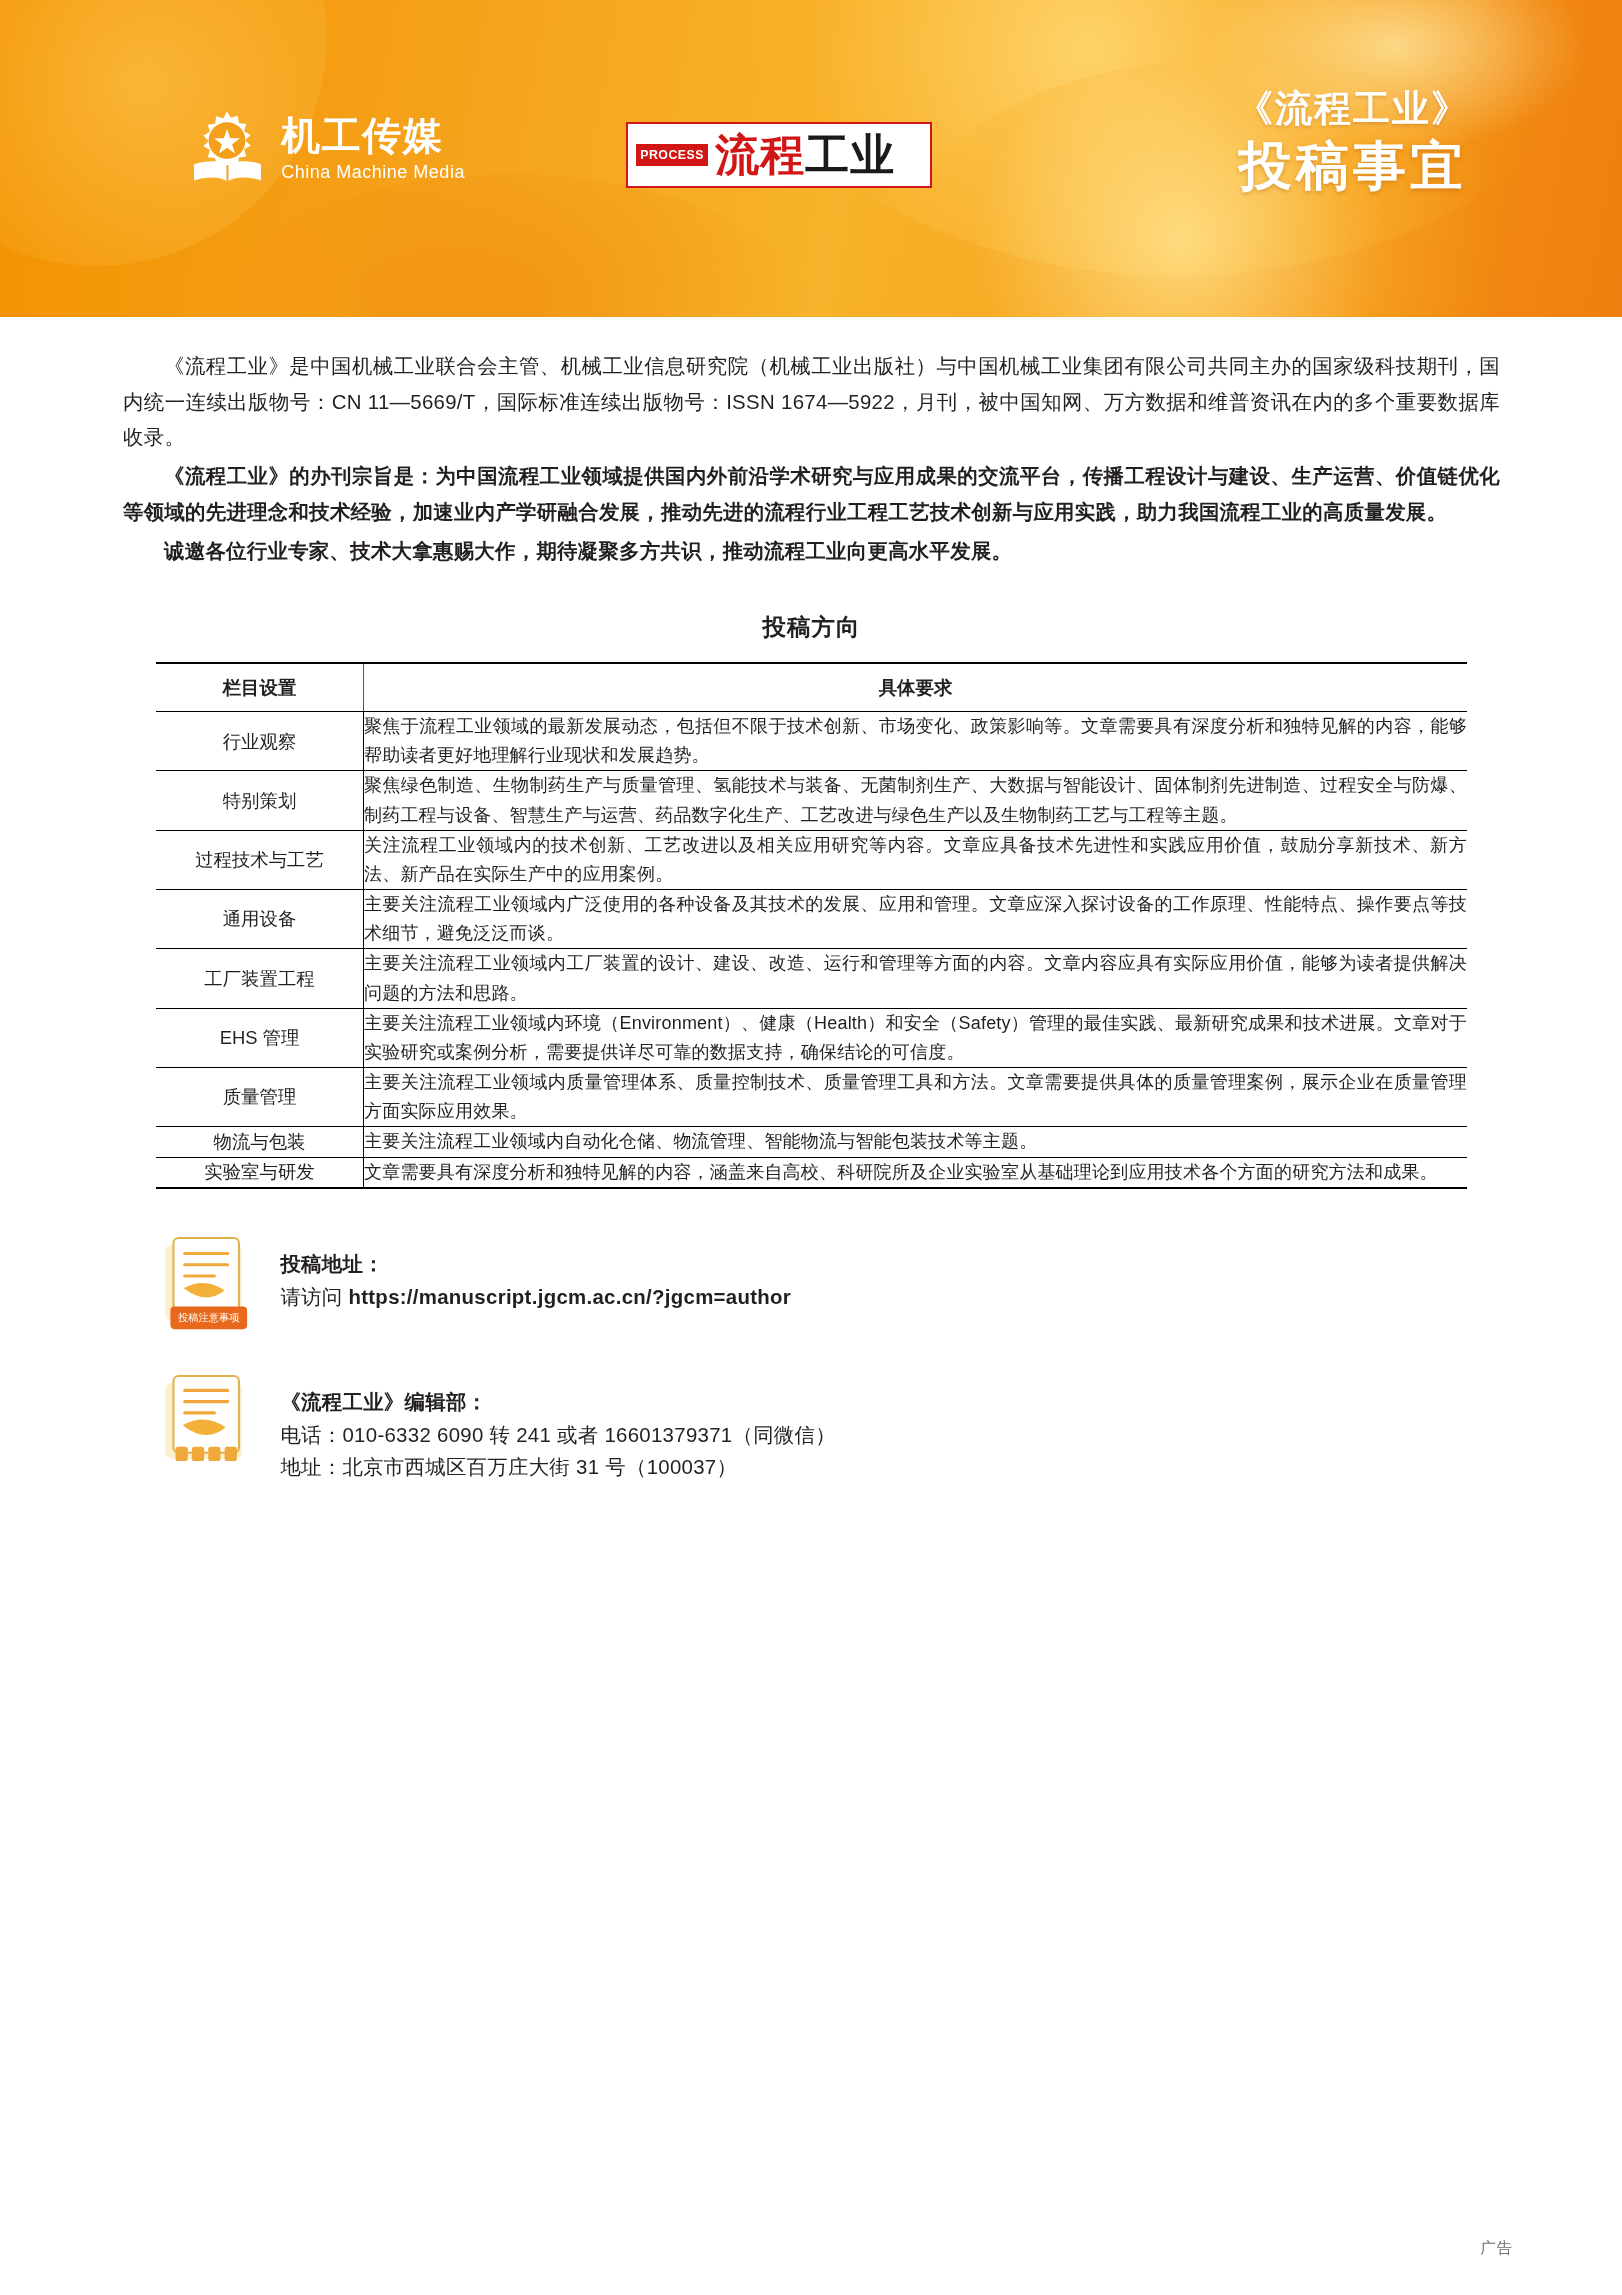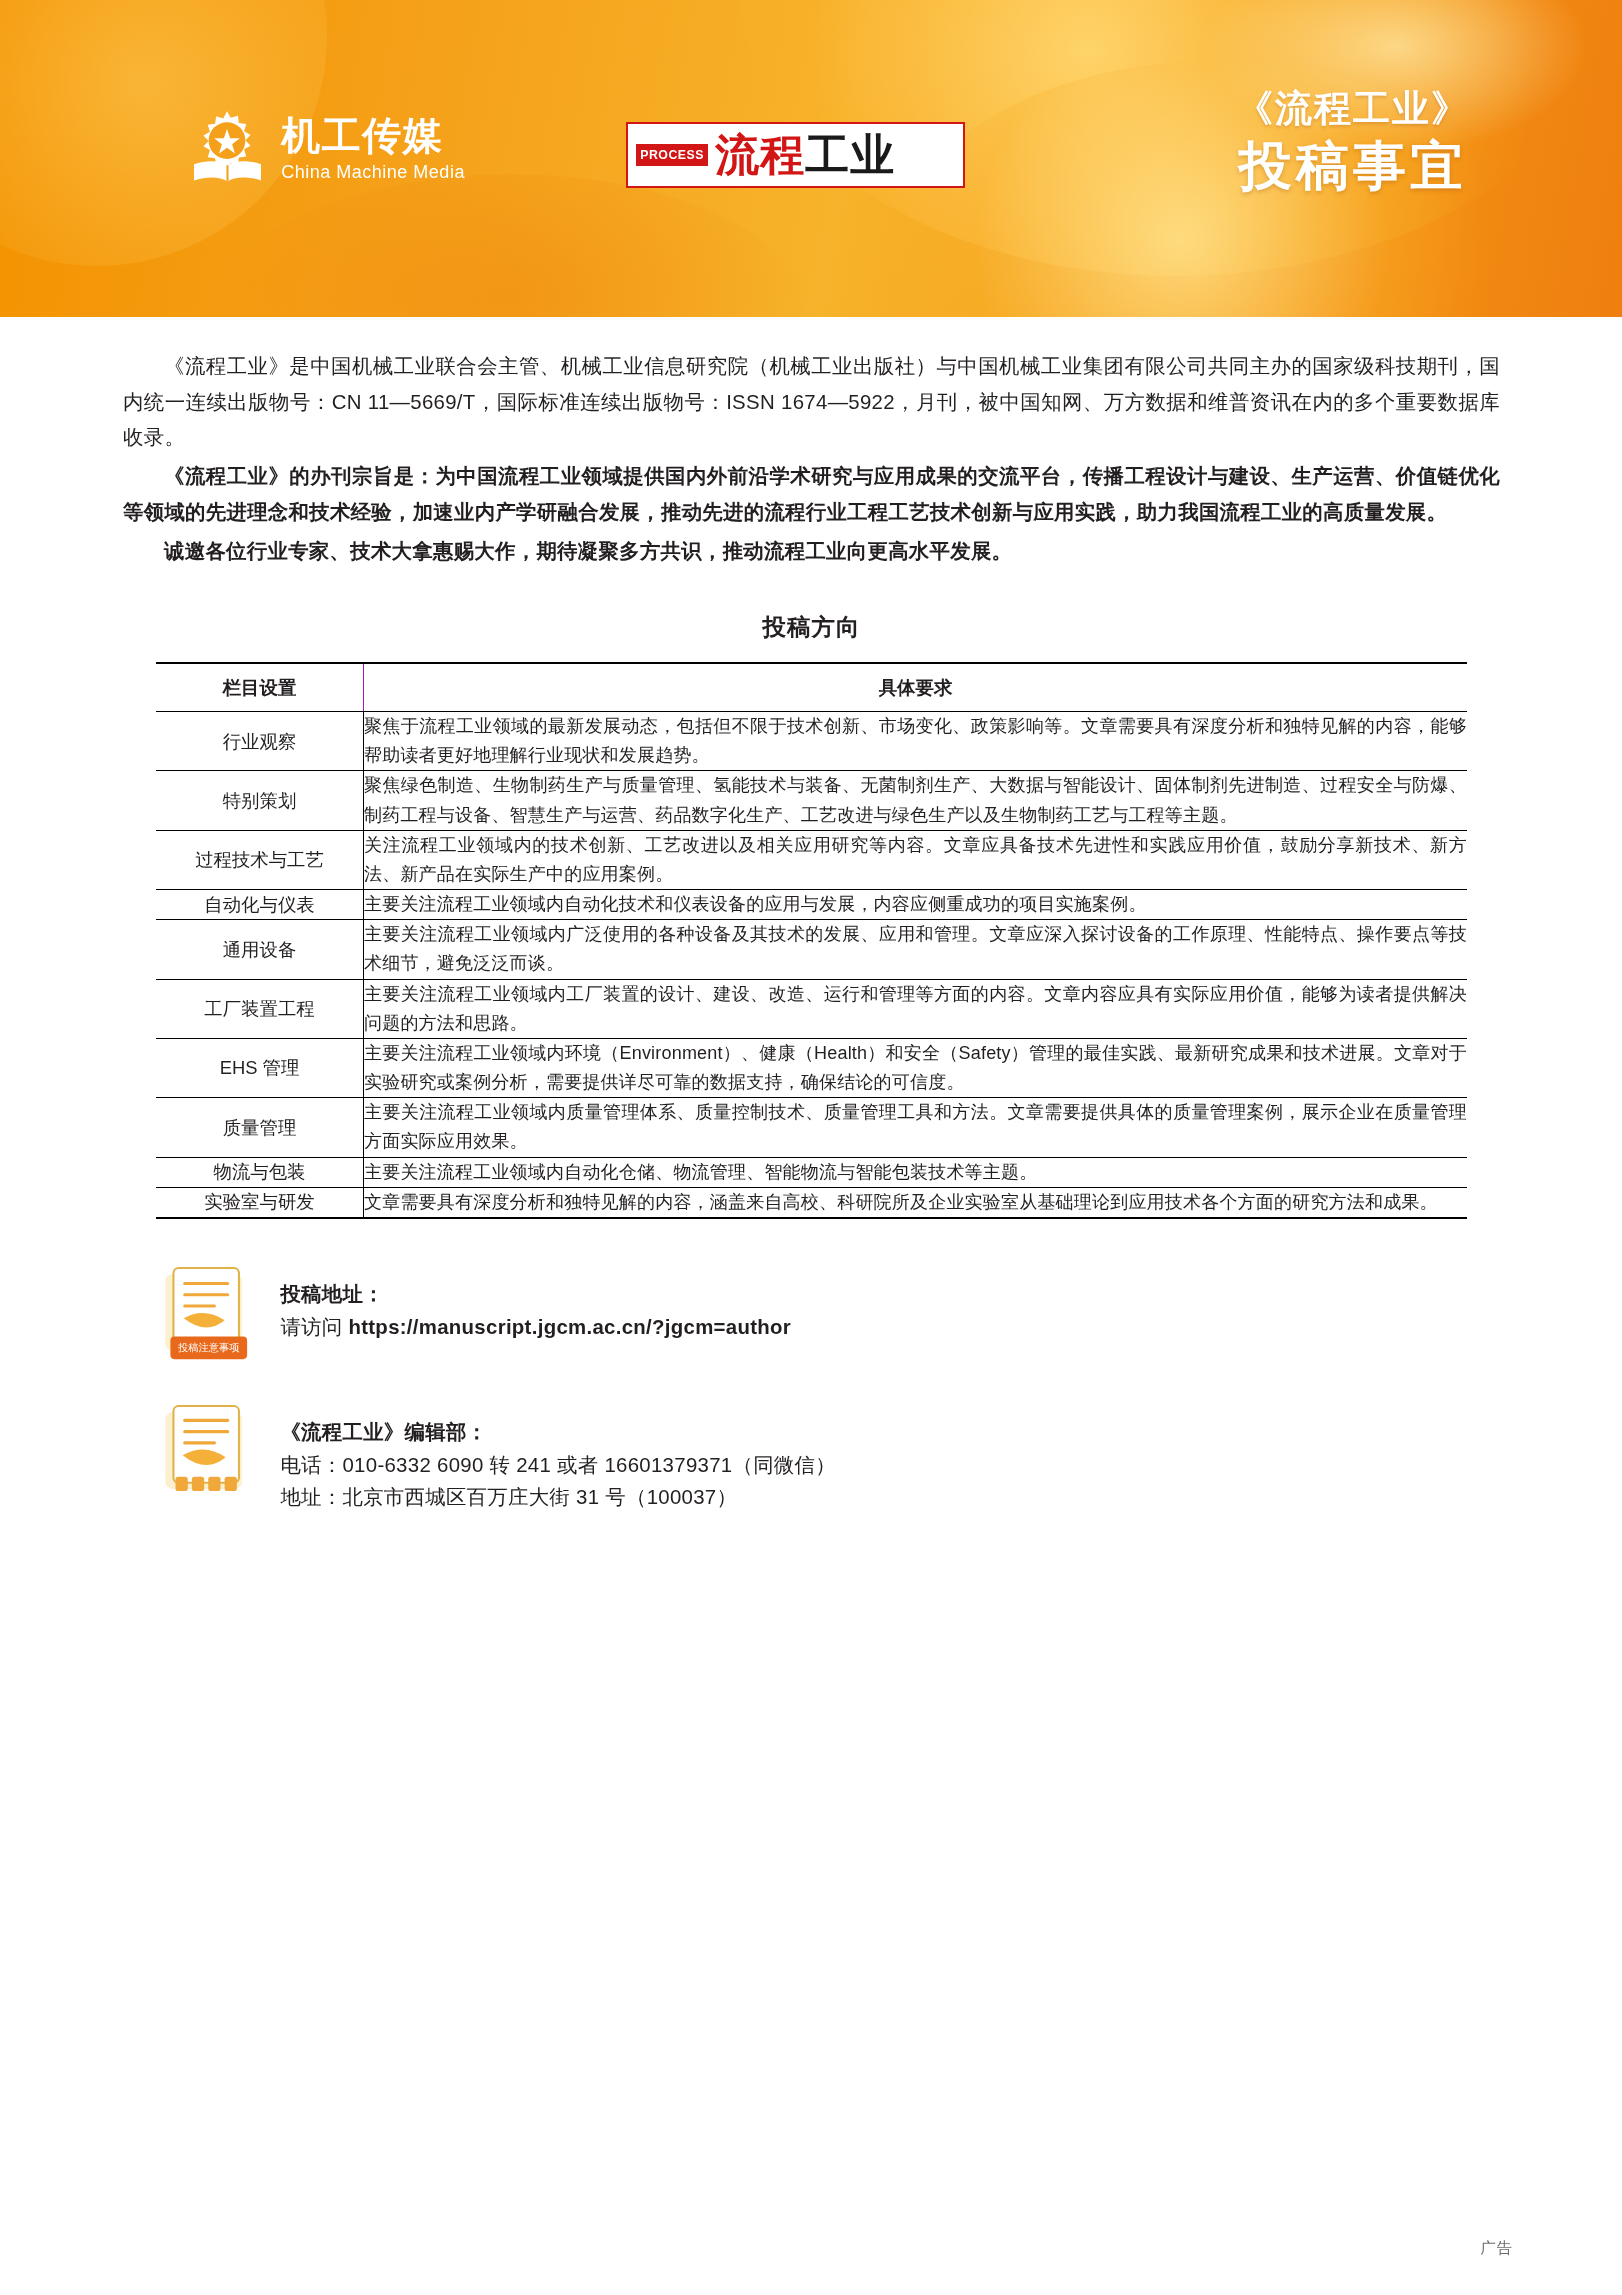--- a/index.html
+++ b/index.html
@@ -101,21 +101,21 @@
     color: #ffffff;
     letter-spacing: 0.5px;
     margin-top: 7.2px;
   }
 
   
   .pi-logo {
     position: absolute;
     left: 626px;
     top: 122px;
-    width: 339px;
+    width: 306px;
     height: 66px;
     background: #ffffff;
     border: 2.6px solid #d21616;
     box-sizing: border-box;
     display: flex;
     align-items: center;
     padding: 0 8.2px;
   }
   .pi-badge {
     background: #d21616;
@@ -346,24 +346,20 @@
       </tr>
       <tr>
         <td class="col-name">特别策划</td>
         <td class="col-desc">聚焦绿色制造、生物制药生产与质量管理、氢能技术与装备、无菌制剂生产、大数据与智能设计、固体制剂先进制造、过程安全与防爆、制药工程与设备、智慧生产与运营、药品数字化生产、工艺改进与绿色生产以及生物制药工艺与工程等主题。</td>
       </tr>
       <tr>
         <td class="col-name">过程技术与工艺</td>
         <td class="col-desc">关注流程工业领域内的技术创新、工艺改进以及相关应用研究等内容。文章应具备技术先进性和实践应用价值，鼓励分享新技术、新方法、新产品在实际生产中的应用案例。</td>
       </tr>
       <tr>
-        <td class="col-name">自动化与仪表</td>
-        <td class="col-desc">主要关注流程工业领域内自动化技术和仪表设备的应用与发展，内容应侧重成功的项目实施案例。</td>
-      </tr>
-      <tr>
         <td class="col-name">通用设备</td>
         <td class="col-desc">主要关注流程工业领域内广泛使用的各种设备及其技术的发展、应用和管理。文章应深入探讨设备的工作原理、性能特点、操作要点等技术细节，避免泛泛而谈。</td>
       </tr>
       <tr>
         <td class="col-name">工厂装置工程</td>
         <td class="col-desc">主要关注流程工业领域内工厂装置的设计、建设、改造、运行和管理等方面的内容。文章内容应具有实际应用价值，能够为读者提供解决问题的方法和思路。</td>
       </tr>
       <tr>
         <td class="col-name">EHS 管理</td>
         <td class="col-desc">主要关注流程工业领域内环境（Environment）、健康（Health）和安全（Safety）管理的最佳实践、最新研究成果和技术进展。文章对于实验研究或案例分析，需要提供详尽可靠的数据支持，确保结论的可信度。</td>

